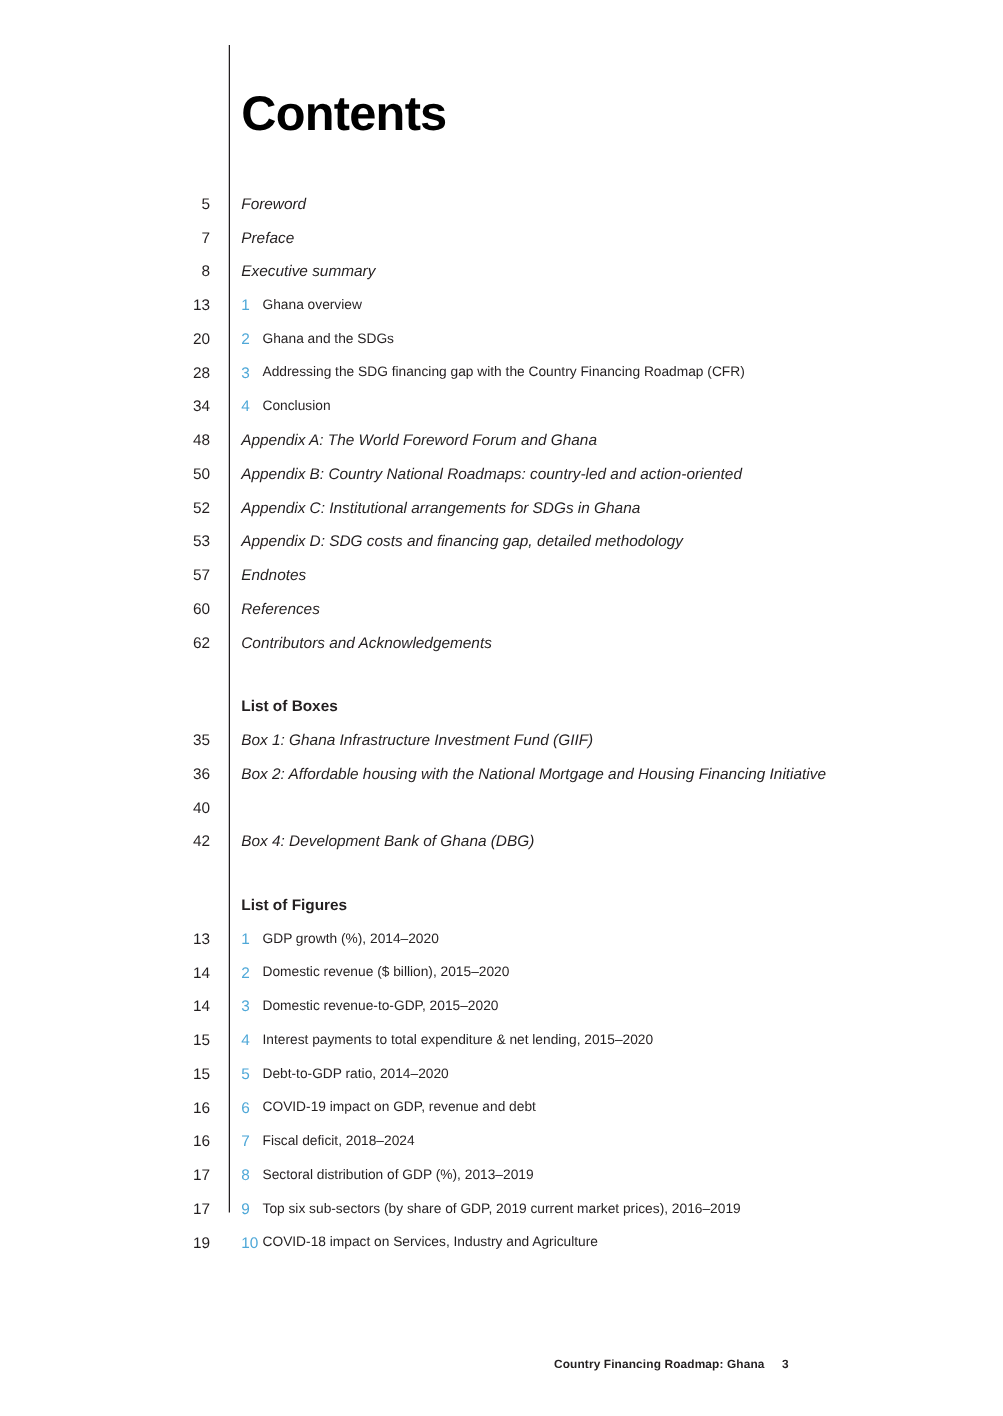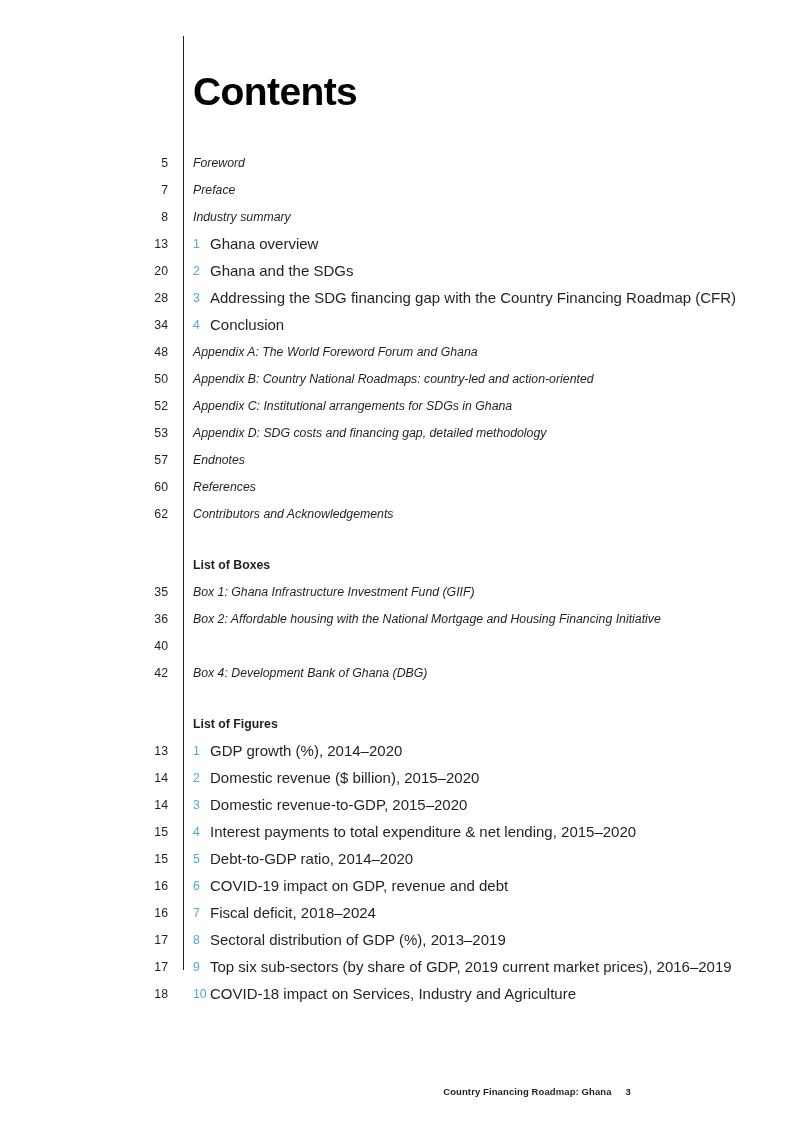--- a/index.html
+++ b/index.html
@@ -87,21 +87,21 @@
     position: absolute;
     left: 193px;
     width: 10px;
     color: #4fa8d8;
     font-size: 12.3px;
     line-height: 16px;
   }
   .figlabel {
     position: absolute;
     left: 210px;
-    font-size: 15px;
+    font-size: 11px;
     color: #231f20;
     line-height: 16px;
     white-space: nowrap;
   }
 
   .section-head {
     position: absolute;
     left: 193px;
     font-size: 12.3px;
     font-weight: 700;
@@ -137,21 +137,21 @@
     <div class="row">
       <span class="pagenum">5</span>
       <span class="label">Foreword</span>
     </div>
     <div class="row">
       <span class="pagenum">7</span>
       <span class="label">Preface</span>
     </div>
     <div class="row">
       <span class="pagenum">8</span>
-      <span class="label">Industry summary</span>
+      <span class="label">Executive summary</span>
     </div>
 
     <div class="row">
       <span class="pagenum">13</span>
       <span class="fignum">1</span>
       <span class="figlabel">Ghana overview</span>
     </div>
     <div class="row">
       <span class="pagenum">20</span>
       <span class="fignum">2</span>
@@ -258,21 +258,21 @@
       <span class="pagenum">17</span>
       <span class="fignum">8</span>
       <span class="figlabel">Sectoral distribution of GDP (%), 2013–2019</span>
     </div>
     <div class="row">
       <span class="pagenum">17</span>
       <span class="fignum">9</span>
       <span class="figlabel">Top six sub-sectors (by share of GDP, 2019 current market prices), 2016–2019</span>
     </div>
     <div class="row">
-      <span class="pagenum">18</span>
+      <span class="pagenum">19</span>
       <span class="fignum">10</span>
       <span class="figlabel">COVID-18 impact on Services, Industry and Agriculture</span>
     </div>
 
   </div>
 
   <div class="footer">
     <span>Country Financing Roadmap: Ghana</span><span class="fpage">3</span>
   </div>
 

